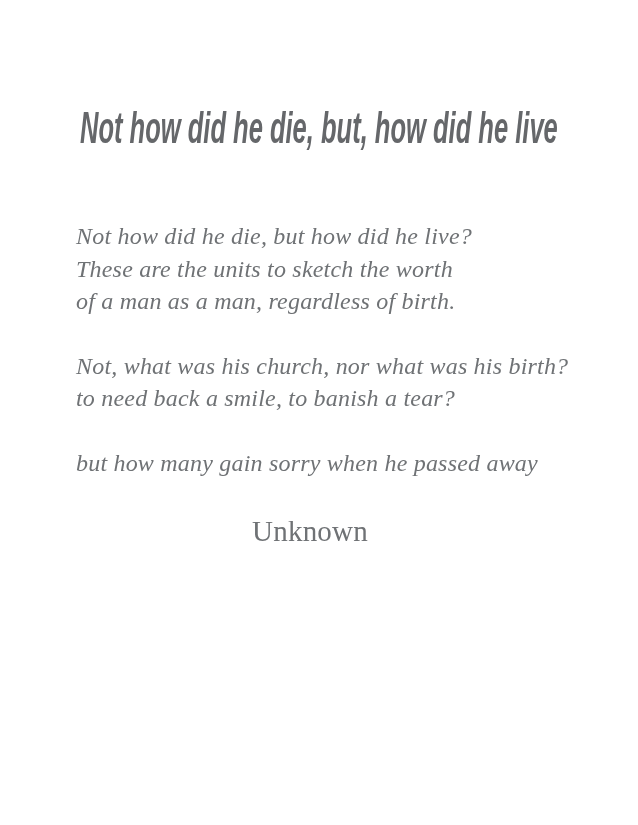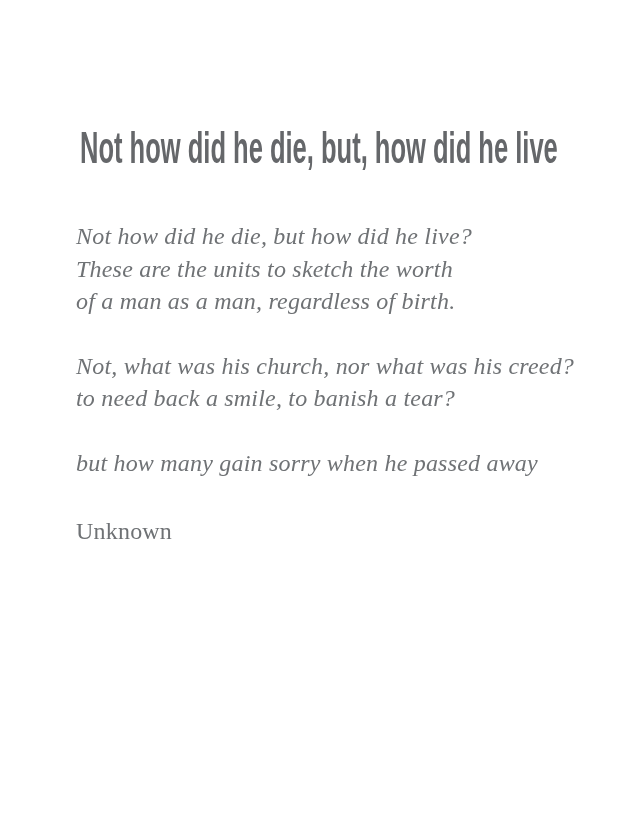--- a/index.html
+++ b/index.html
@@ -14,25 +14,26 @@
     overflow: hidden;
     font-family: "Liberation Serif", serif;
   }
   .page {
     position: absolute;
     inset: 0;
     background: #ffffff;
   }
   .title-wrap {
     position: absolute;
-    top: 124px;
+    top: 104px;
     left: 0;
     width: 638px;
     display: flex;
     justify-content: center;
+    font-style: italic;
   }
   .title {
     font-family: "Liberation Sans", sans-serif;
     font-weight: bold;
     font-size: 44px;
     letter-spacing: 0px;
     white-space: nowrap;
     transform: scaleX(0.58);
     transform-origin: center top;
     line-height: 1.1;
@@ -49,43 +50,43 @@
   }
   .stanza {
     margin: 0 0 32px 0;
   }
   .poem-line {
     white-space: nowrap;
     font-style: italic;
   }
   .attribution {
     margin-top: 36px;
-    text-align: left;
+    text-align: center;
     padding-right: 52px;
-    font-size: 24px;
+    font-size: 29px;
   }
 </style>
 </head>
 <body>
 
 <div class="page" style="background: rgb(255, 255, 255);">
 
   <div class="title-wrap">
     <h1 class="title" style="color: rgb(101, 103, 106);">Not how did he die, but, how did he live</h1>
   </div>
 
   <div class="poem" style="color: rgb(111, 114, 117);">
     <div>
         <div class="stanza">
           <div class="poem-line">Not how did he die, but how did he live?</div>
           <div class="poem-line">These are the units to sketch the worth</div>
           <div class="poem-line">of a man as a man, regardless of birth.</div>
         </div>
         <div class="stanza">
-          <div class="poem-line">Not, what was his church, nor what was his creed?</div>
+          <div class="poem-line">Not, what was his church, nor what was his birth?</div>
           <div class="poem-line">to need back a smile, to banish a tear?</div>
         </div>
         <div class="stanza">
           <div class="poem-line">but how many gain sorry when he passed away</div>
         </div>
       </div>
     <div class="attribution">Unknown</div>
   </div>
 
 </div>

